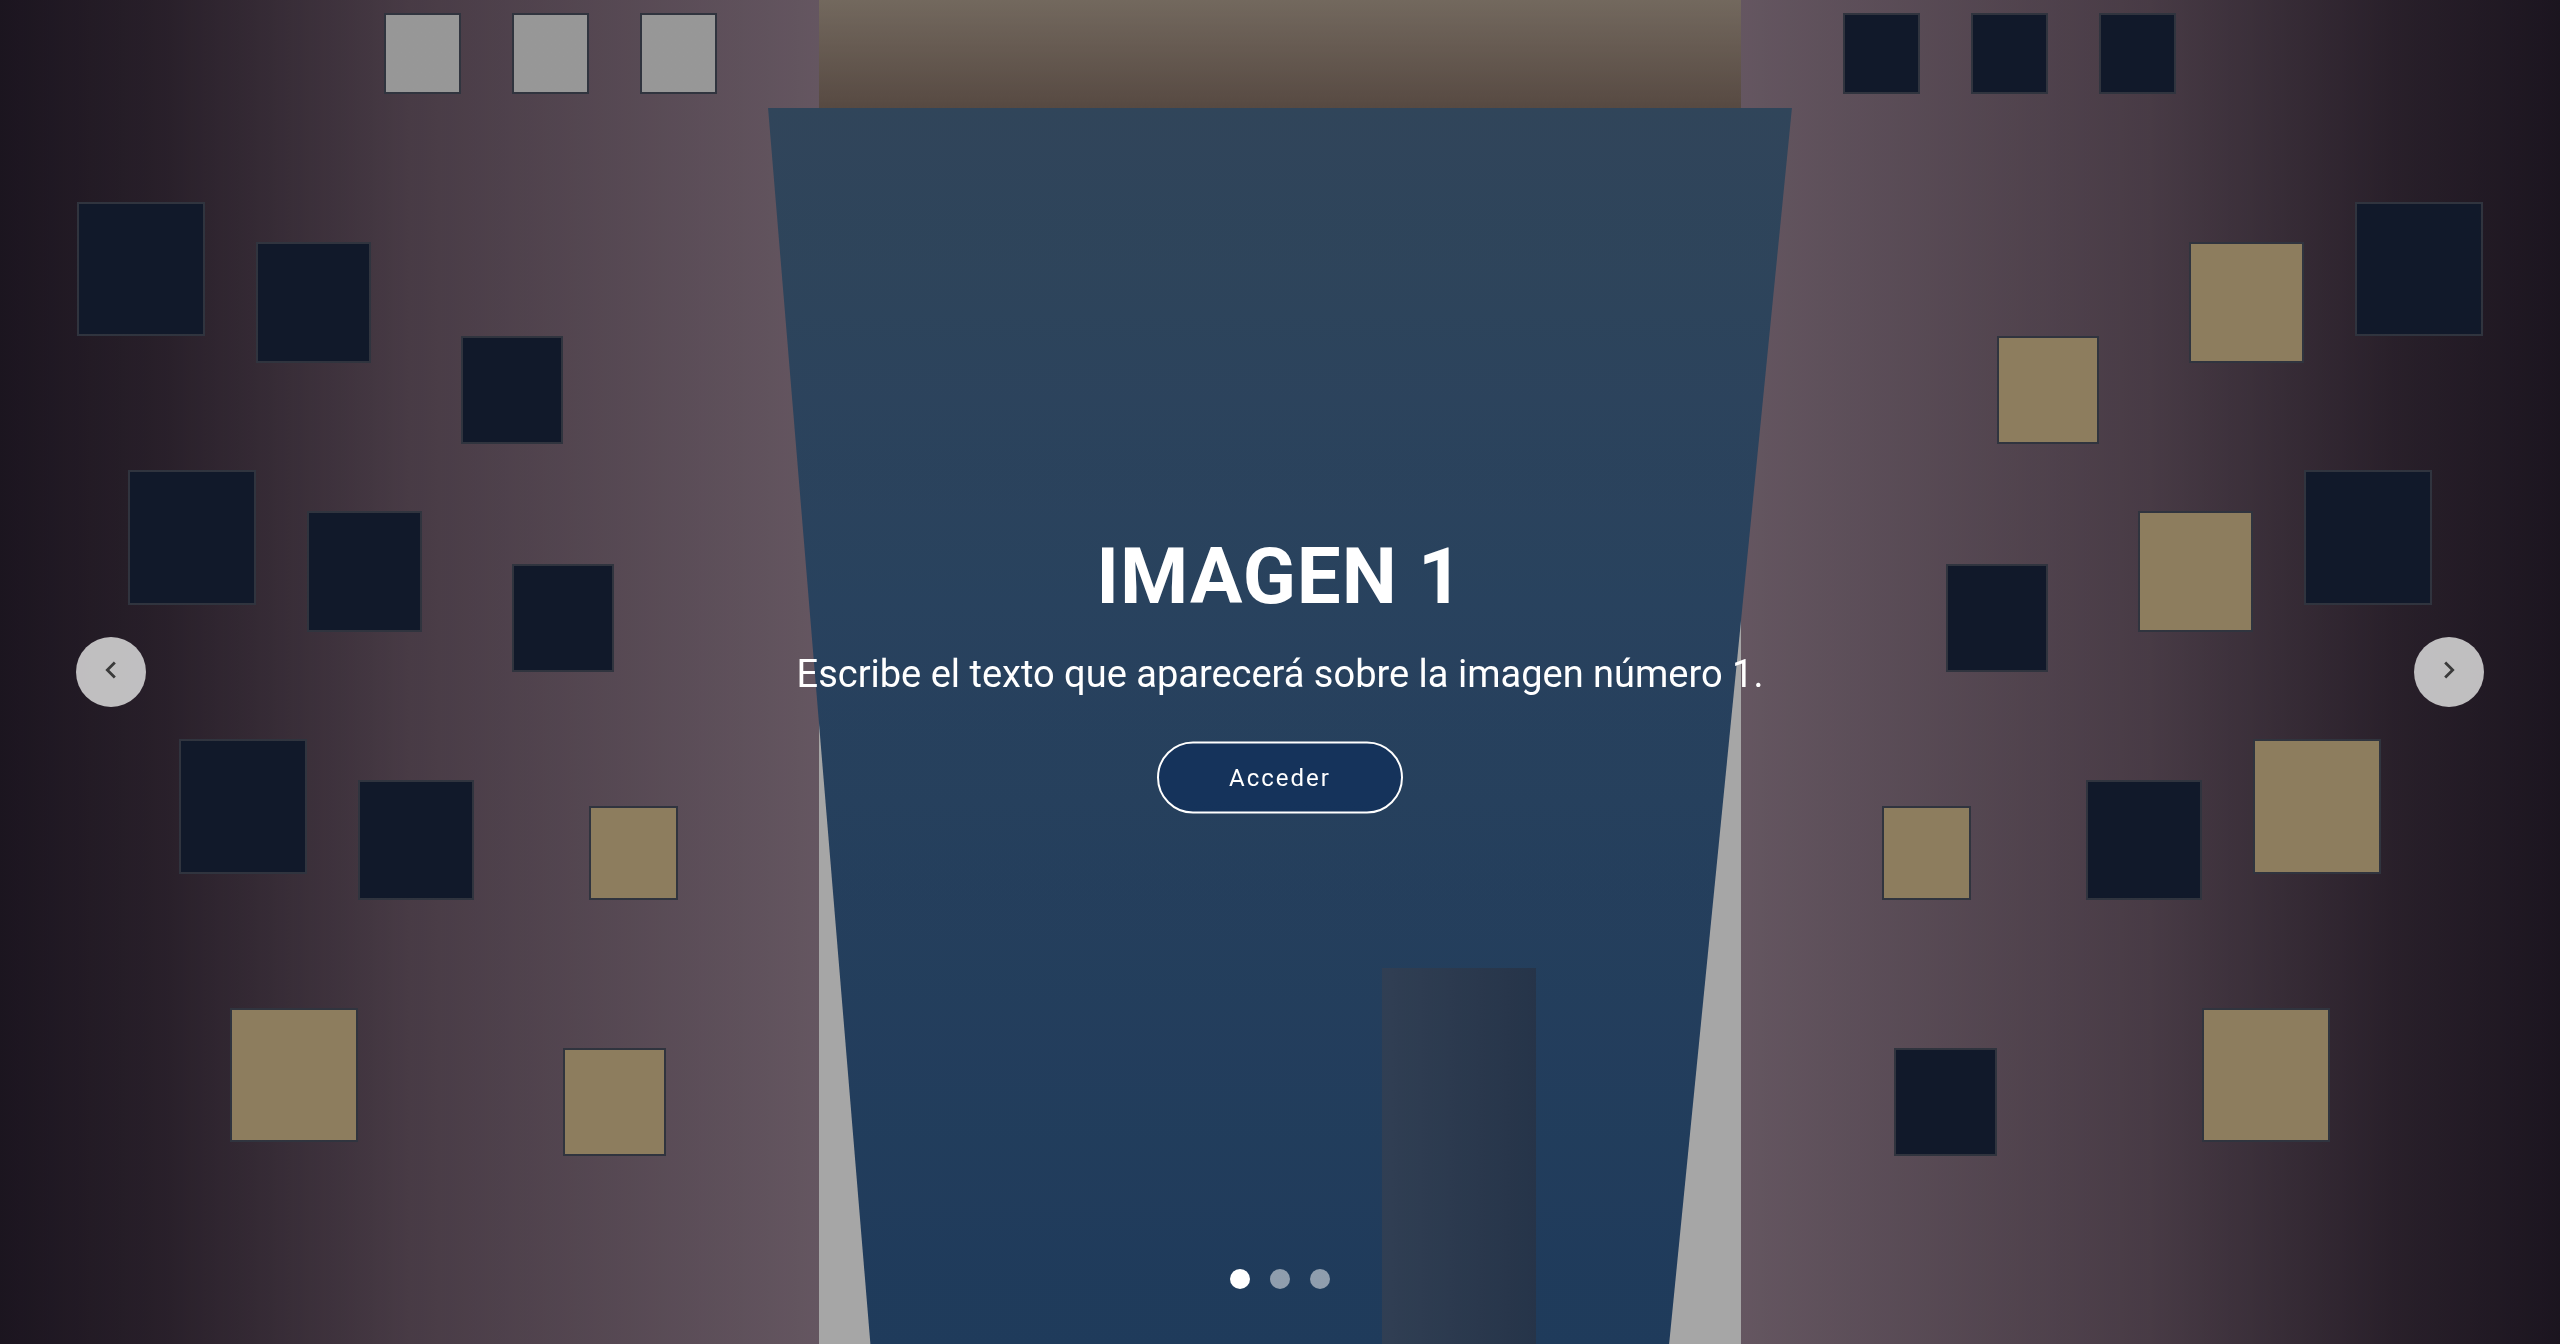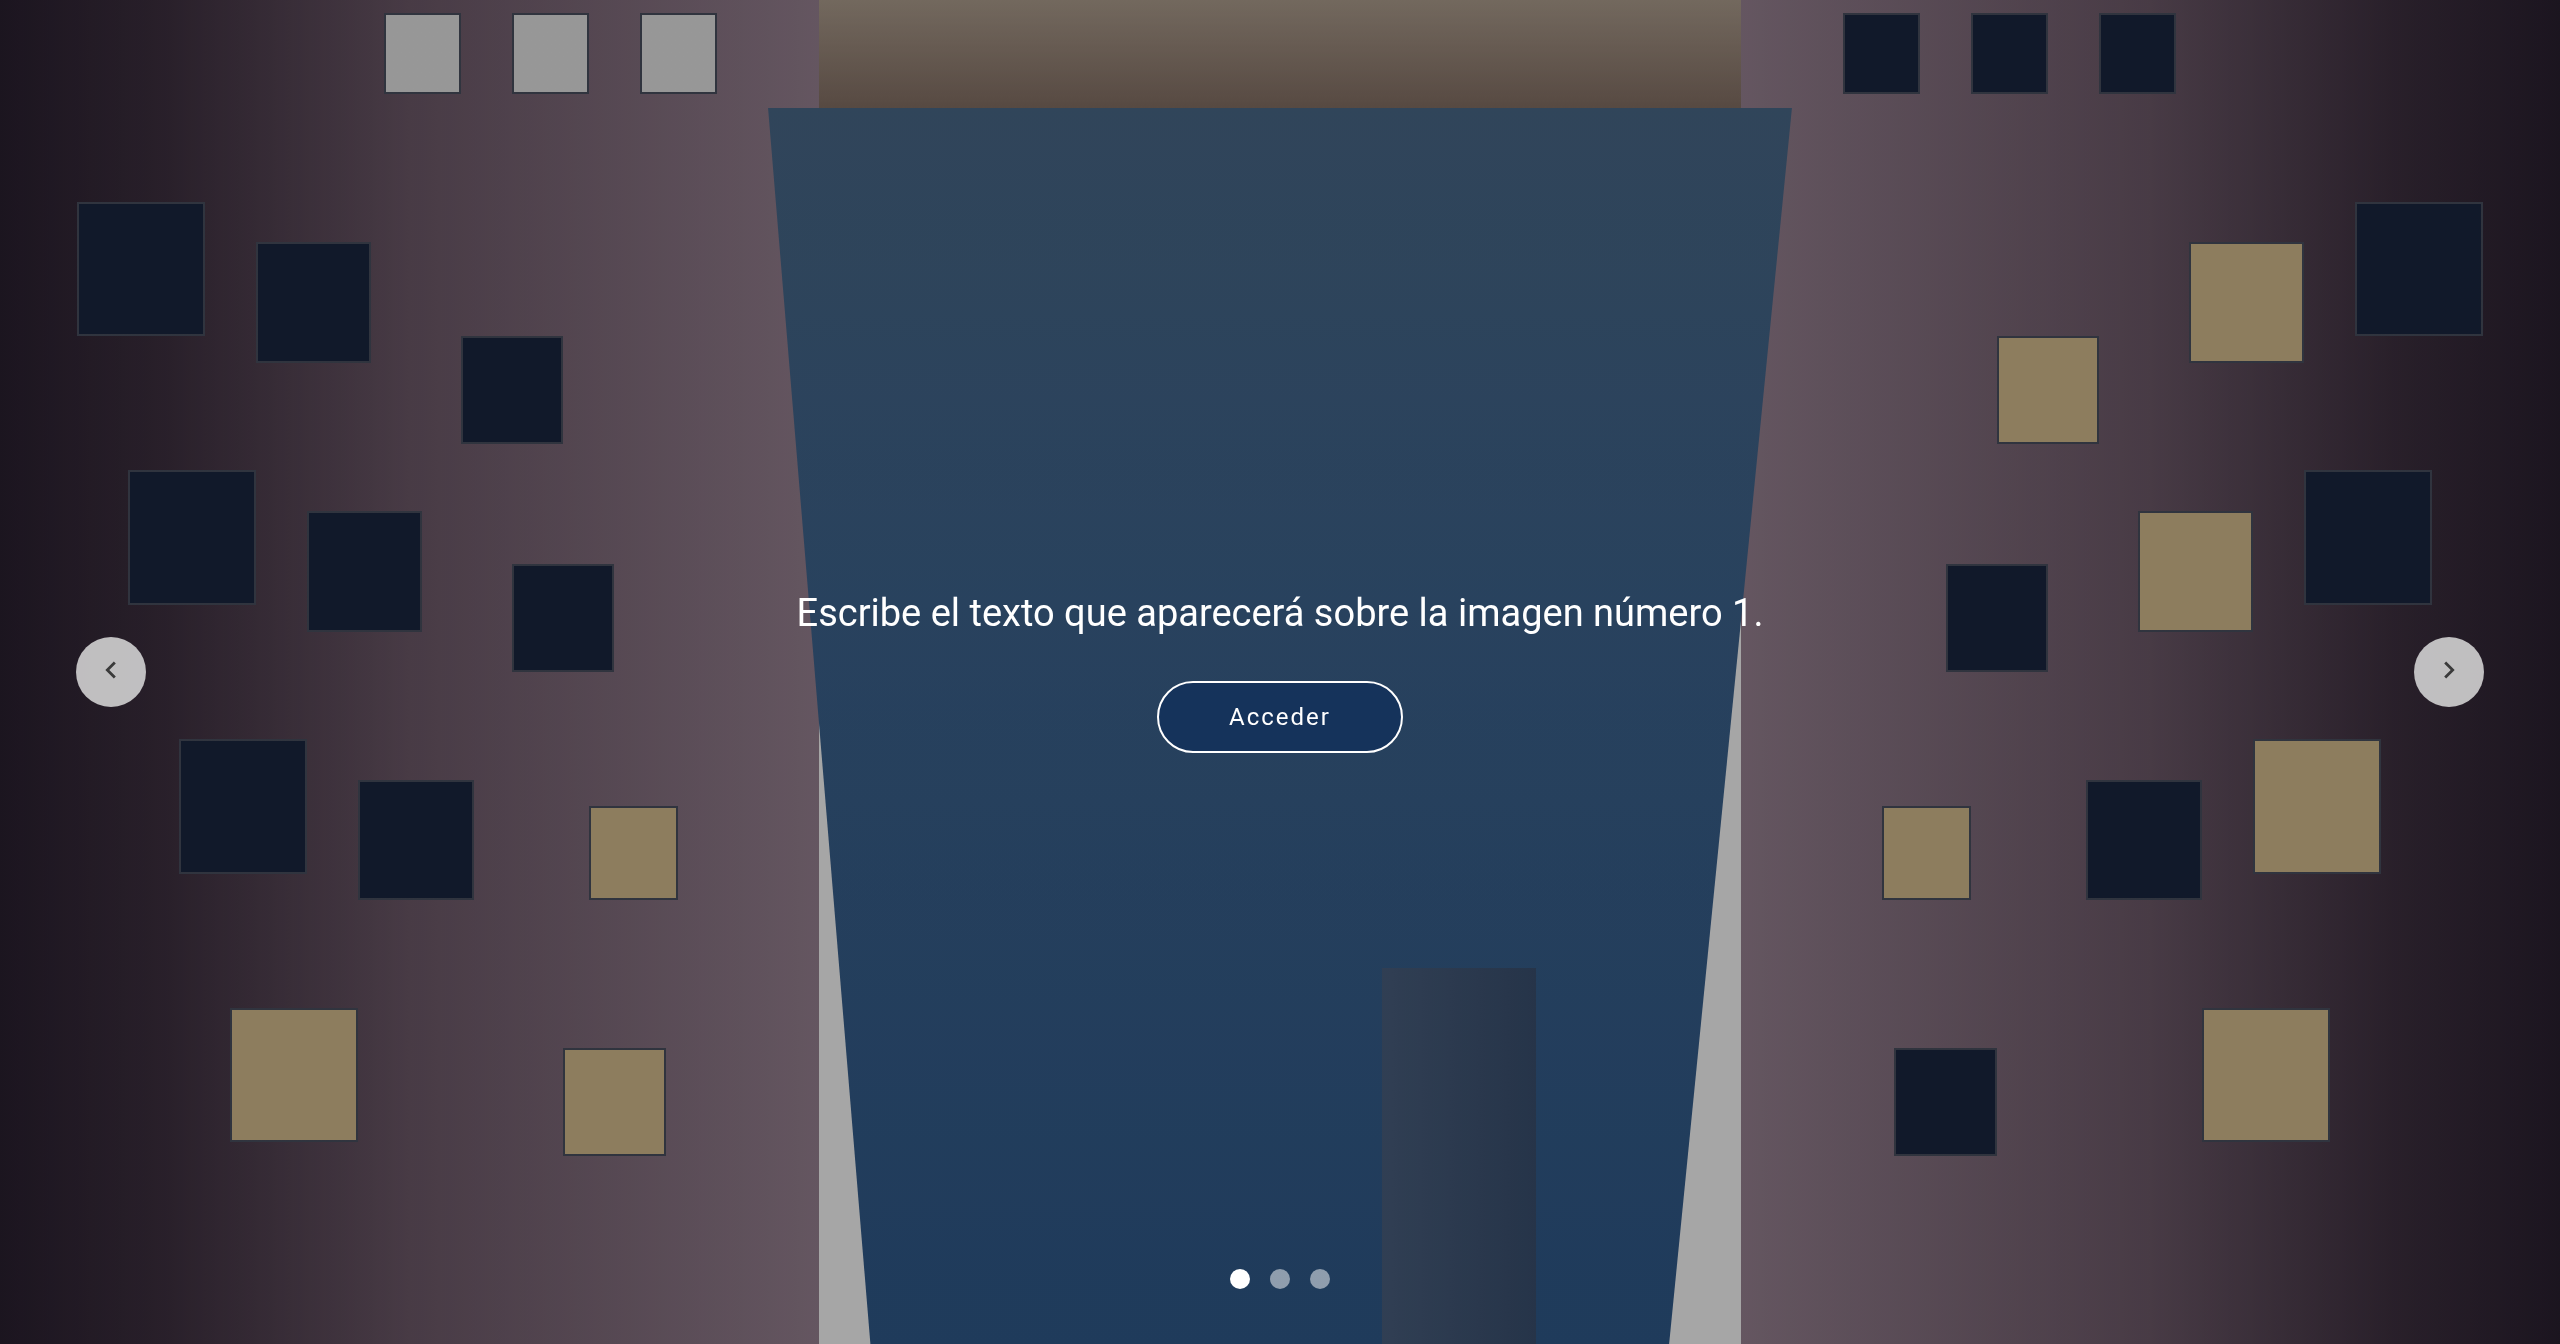--- a/index.html
+++ b/index.html
@@ -200,20 +200,21 @@
     <div class="window wt2"></div>
     <div class="window wt3"></div>
     <div class="window wt4"></div>
     <div class="window wt5"></div>
     <div class="window wt6"></div>
   </div>
 
   <div class="slide-bg"></div>
 
   <div class="content">
+    <h1 class="title">IMAGEN 1</h1>
     <p class="subtitle">Escribe el texto que aparecerá sobre la imagen número 1.</p>
     <a class="cta-button">Acceder</a>
   </div>
 
   <div class="nav-arrow nav-prev">
     <span>
       <svg viewBox="0 0 24 24">
           <path d="M15.4 7.4 14 6l-6 6 6 6 1.4-1.4L10.8 12z"></path>
         </svg>
     </span>

